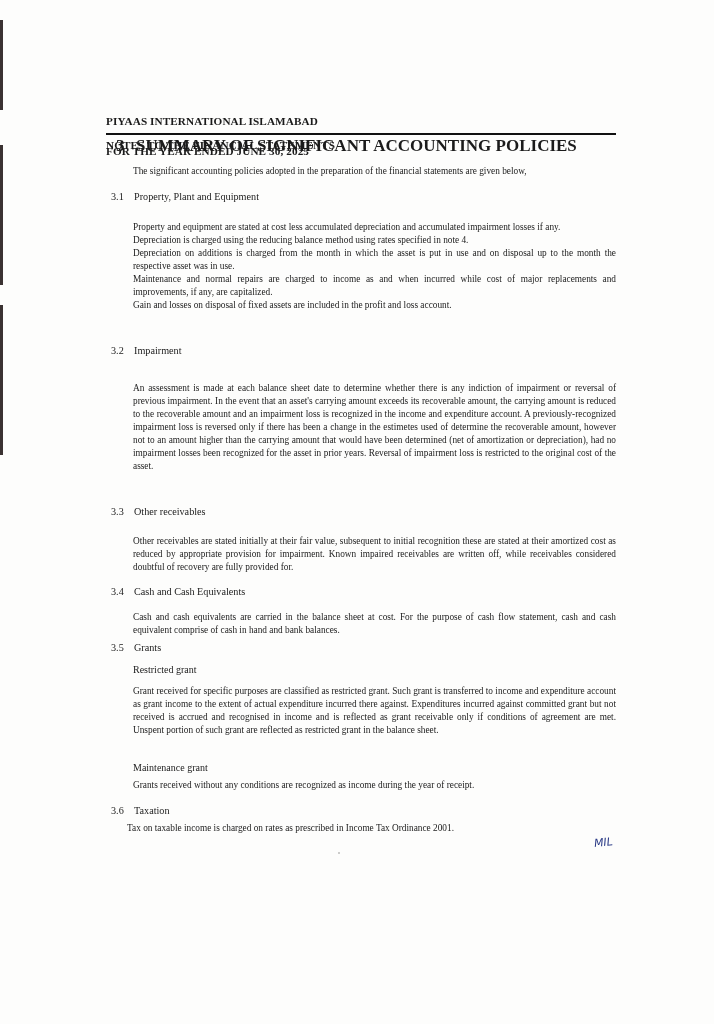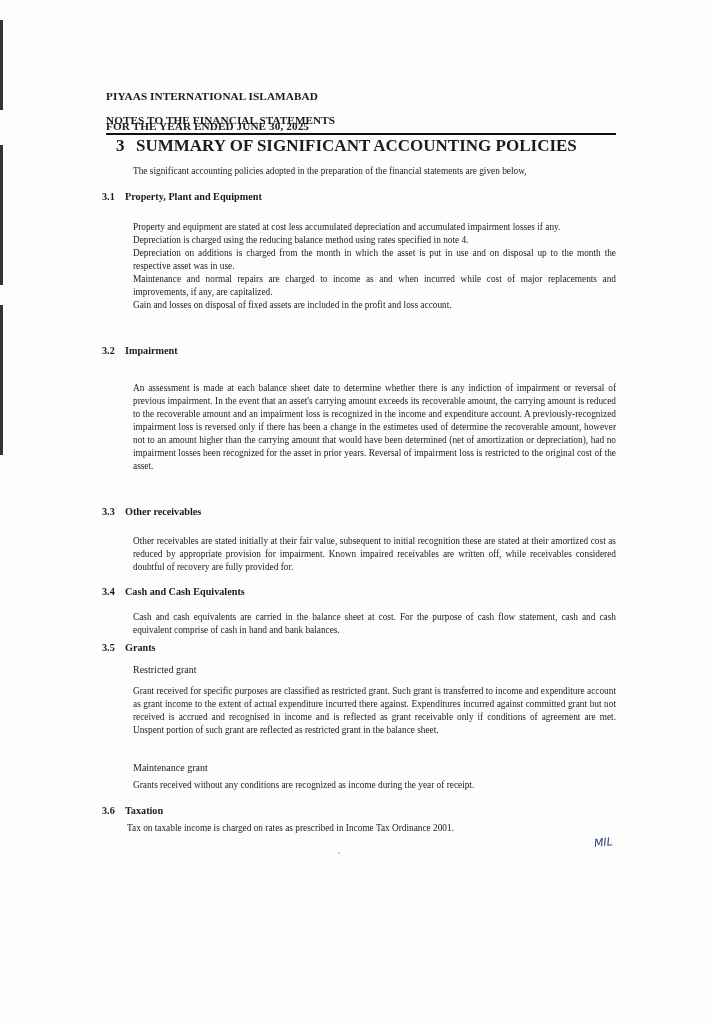--- a/index.html
+++ b/index.html
@@ -2,27 +2,27 @@
 <html><head>
 <meta charset="utf-8">
 <style>
   html, body { margin: 0; padding: 0; }
   body {
     width: 714px; height: 1024px; background: #fdfdfc; position: relative; overflow: hidden;
     font-family: "Liberation Serif", "DejaVu Serif", serif; color: #1b1b1b;
   }
   .edge { position: absolute; left: 0; width: 3px; background: #3a3232; }
   .page { position: absolute; left: 0; top: 0; width: 714px; height: 1024px; }
-  .hdr { position: absolute; left: 106px; font-weight: bold; font-size: 11.2px; letter-spacing: 0.1px; }
+  .hdr { position: absolute; left: 106px; font-weight: bold; font-size: 11.2px; letter-spacing: 0.1px; margin-top: 25px; }
   .rule { position: absolute; left: 106px; width: 510px; top: 133px; height: 2px; background: #111; }
   .secmain { position: absolute; top: 136px; left: 116px; font-weight: bold; font-size: 17px; }
   .secmain .num { display: inline-block; width: 20px; }
   .p { position: absolute; left: 133px; width: 483px; font-size: 9.3px; line-height: 13px; text-align: justify; }
   .p .line { display: block; }
-  .sh { position: absolute; left: 102px; font-weight: bold; font-size: 10.2px; }
+  .sh { position: absolute; left: 111px; font-weight: normal; font-size: 10.2px; }
   .sh .num { display: inline-block; width: 23px; }
   .sub { position: absolute; left: 133px; font-weight: normal; font-size: 10px; }
   .sig { position: absolute; left: 594px; top: 836px; font-family: "DejaVu Sans", sans-serif; font-style: italic; color: #2a3a86; font-size: 11px; transform: rotate(-6deg); }
   .dot { position: absolute; left: 338px; top: 852px; width: 2px; height: 2px; background: #bbb; border-radius: 1px; }
 </style>
 </head>
 <body>
 
 <div class="page">
   <div class="edge" style="top:20px;height:90px"></div>

